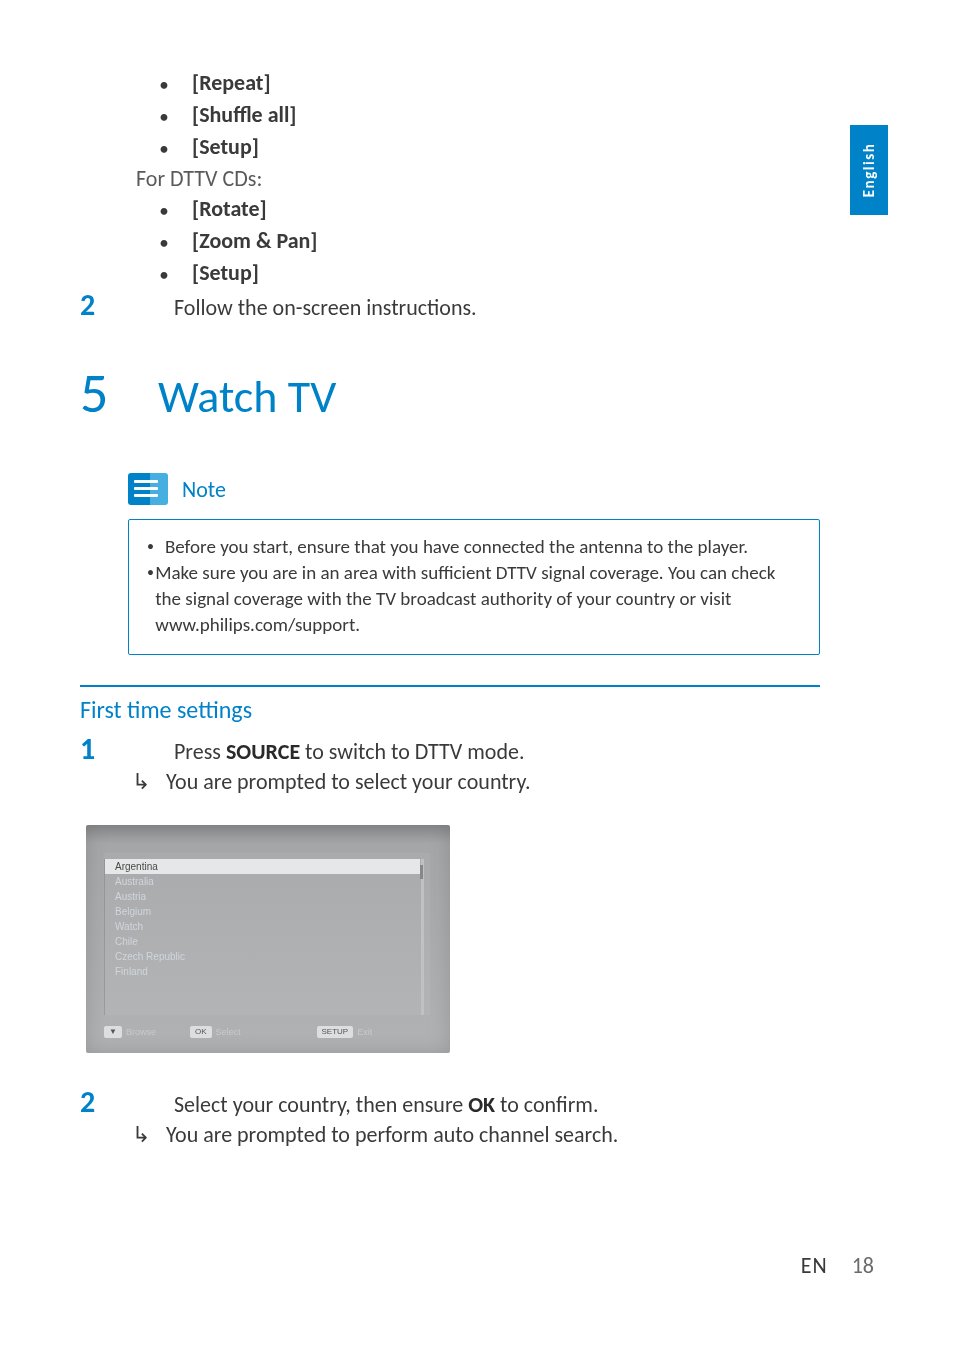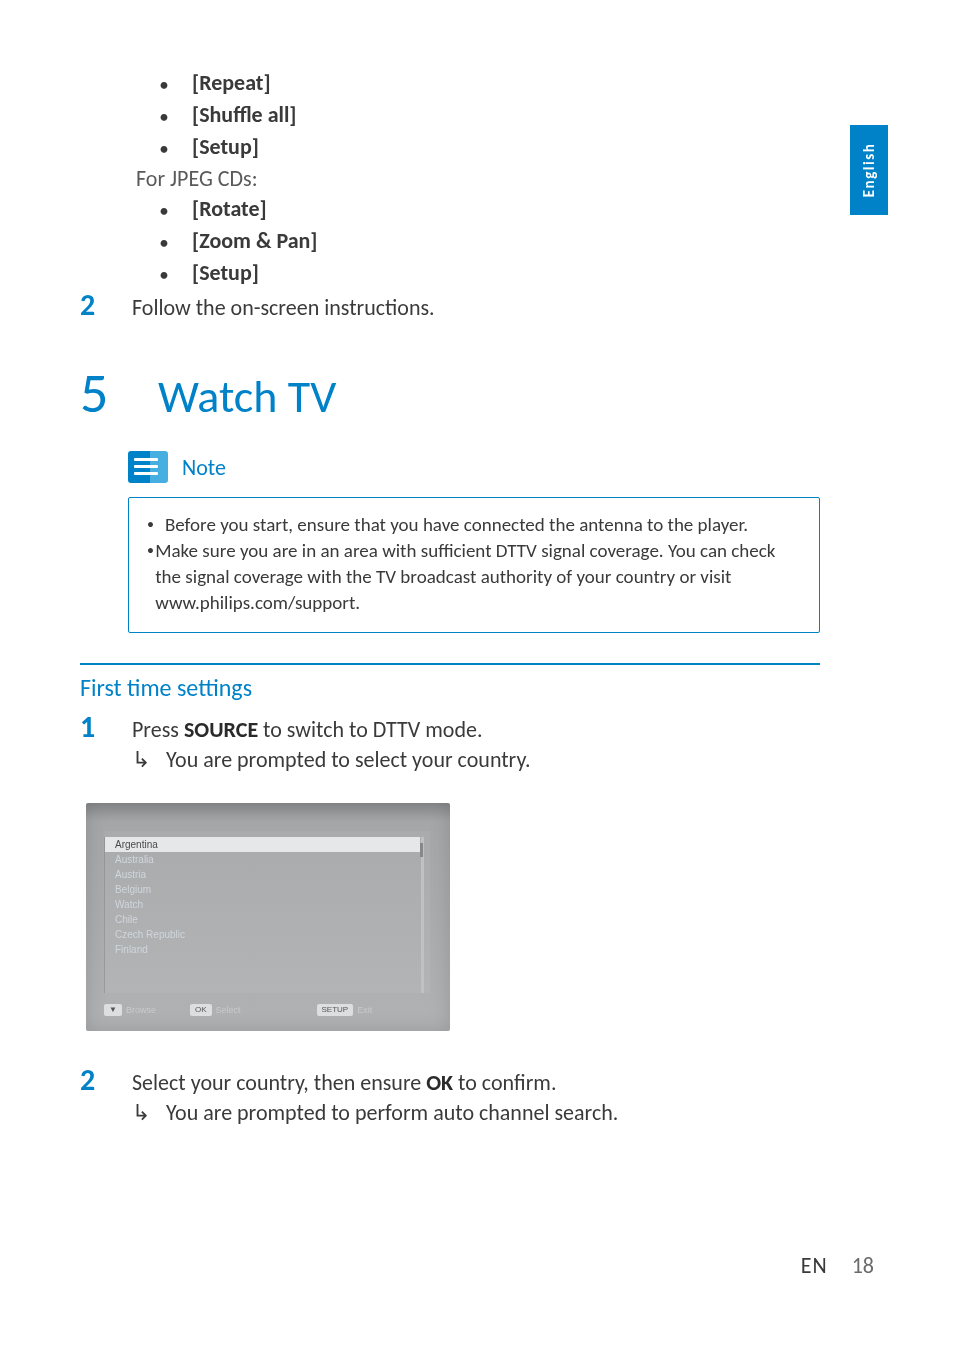--- a/index.html
+++ b/index.html
@@ -33,25 +33,25 @@
     letter-spacing: 1.5px;
   }
   .lang-tab span { transform: rotate(-90deg); white-space: nowrap; }
   .bullet-list { margin-left: 80px; }
   .bullet-row { display: flex; align-items: baseline; line-height: 30px; font-size: 22px; }
   .bullet-dot { width: 32px; font-weight: bold; font-size: 16px; display:inline-block; }
   .bullet-row .opt { font-weight: 600; }
   .subnote { margin-left: 56px; font-size: 22px; color: #5a5a5a; line-height: 30px; }
   .step-row { display: flex; align-items: baseline; font-size: 22px; line-height: 30px; }
   .step-num { width: 52px; font-size: 30px; font-weight: 600; color: #0082c8; }
-  .step-text { flex: 1; color: #3a3a3a; }
+  .step-text { flex: 1; color: #3a3a3a; margin-left: 42px; }
   .chapter { margin-top: 36px; display: flex; align-items: baseline; }
   .chapter-num { font-size: 56px; color: #0082c8; font-weight: 400; width: 78px; }
   .chapter-title { font-size: 46px; color: #0082c8; font-weight: 400; }
-  .note-block { margin-top: 24px; padding-left: 48px; }
+  .note-block { margin-top: 46px; padding-left: 48px; }
   .note-header { display: flex; align-items: center; gap: 14px; margin-bottom: 14px; }
   .note-icon {
     width: 40px; height: 32px;
     background: linear-gradient(to right, #0082c8 55%, #46aee0 55%);
     border-radius: 3px;
     position: relative;
   }
   .note-icon::before {
     content: ""; position: absolute; left: 6px; top: 7px; width: 24px; height: 3px; background: #fff; box-shadow: 0 7px 0 #fff, 0 14px 0 #fff;
     border-radius: 1px;
@@ -133,21 +133,21 @@
       </div>
     <div class="bullet-row">
         <span class="bullet-dot">•</span>
         <span class="opt">[Shuffle all]</span>
       </div>
     <div class="bullet-row">
         <span class="bullet-dot">•</span>
         <span class="opt">[Setup]</span>
       </div>
   </div>
-  <div class="subnote">For JPEG CDs:</div>
+  <div class="subnote">For DTTV CDs:</div>
   <div class="bullet-list">
     <div class="bullet-row">
         <span class="bullet-dot">•</span>
         <span class="opt">[Rotate]</span>
       </div>
     <div class="bullet-row">
         <span class="bullet-dot">•</span>
         <span class="opt">[Zoom &amp; Pan]</span>
       </div>
     <div class="bullet-row">

